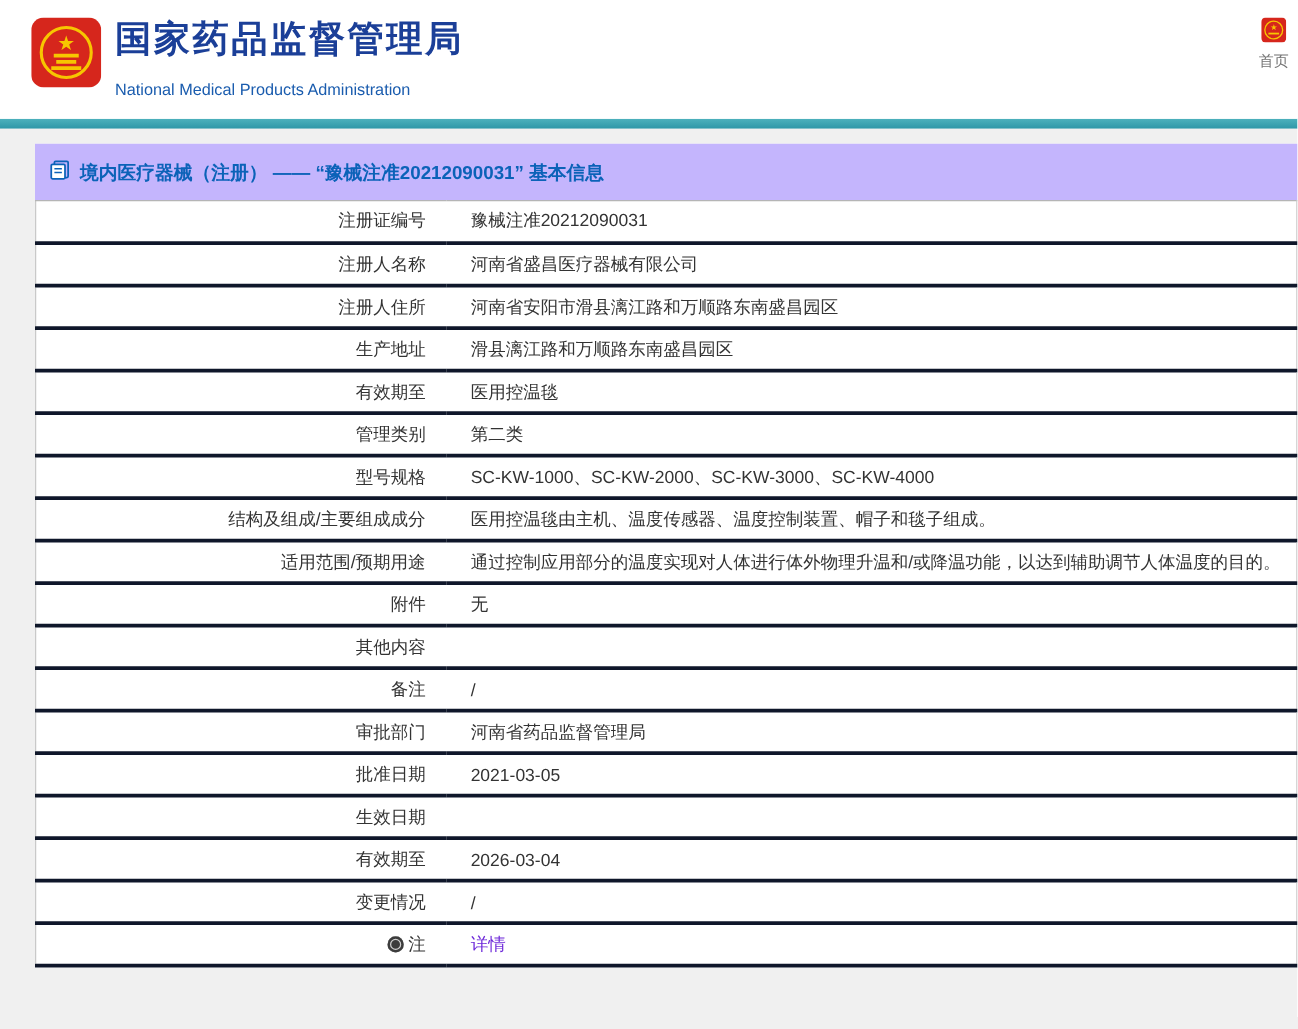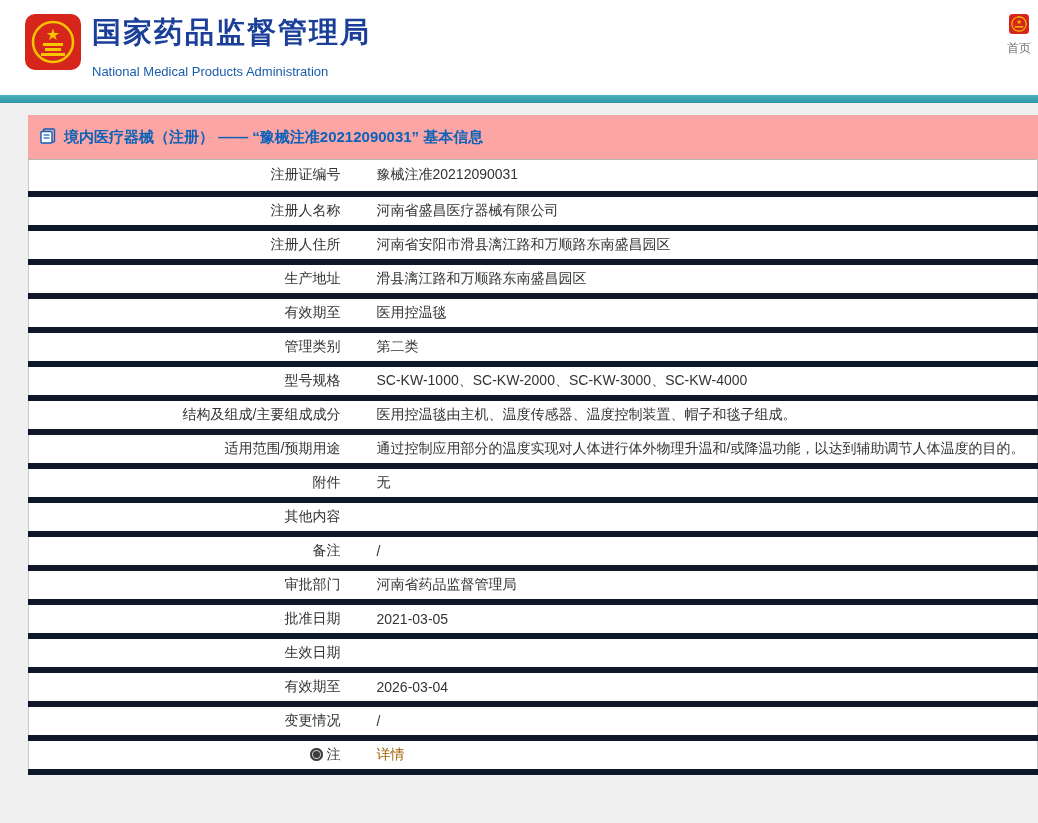--- a/index.html
+++ b/index.html
@@ -24,35 +24,35 @@
   
   .divider { height: 8px; background: linear-gradient(#4db1bd, #2e97a7); }
 
   
   .content { background: #f0f0f0; height: 720px; padding: 12px 0 0 28px; }
   .panel { background: #fff; width: 1010px; }
   .page-title {
     display: flex; align-items: center; gap: 8px;
     padding: 13px 12px 12px 12px;
     font-size: 15px; font-weight: bold; color: #0b62b8;
-    background: #fca5a5;
+    background: #c4b5fd;
   }
 
   
   table.info { width: 100%; border-collapse: collapse; background: #fff; }
   table.info { border: 1px solid #c9c9c9; border-top: 1px solid #b5b5b5; }
-  td { border-bottom: 6px solid #0f172a; height: 34px; font-size: 14px; color: #333; vertical-align: middle; }
+  td { border-bottom: 3px solid #0f172a; height: 34px; font-size: 14px; color: #333; vertical-align: middle; }
   td.label-cell { width: 328px; text-align: right; padding-right: 16px; white-space: nowrap; }
   td.value-cell { padding-left: 20px; text-align: left; }
   .note-dot {
     display: none; width: 13px; height: 13px; border-radius: 50%;
     background: #3c3c3c; vertical-align: -2px; margin-right: 4px;
     box-shadow: inset 0 0 0 2px #3c3c3c, inset 0 0 0 3px #cfcfcf;
   }
-  .detail-link { color: #a16207; text-decoration: none; cursor: pointer; }
+  .detail-link { color: #6d28d9; text-decoration: none; cursor: pointer; }
 </style>
 </head>
 <body>
 
 <div class="header">
 
   <div class="logo">
     <span>
       <svg width="56" height="56" viewBox="0 0 56 56">
         <rect width="56" height="56" rx="10" fill="#d6261c"></rect>

